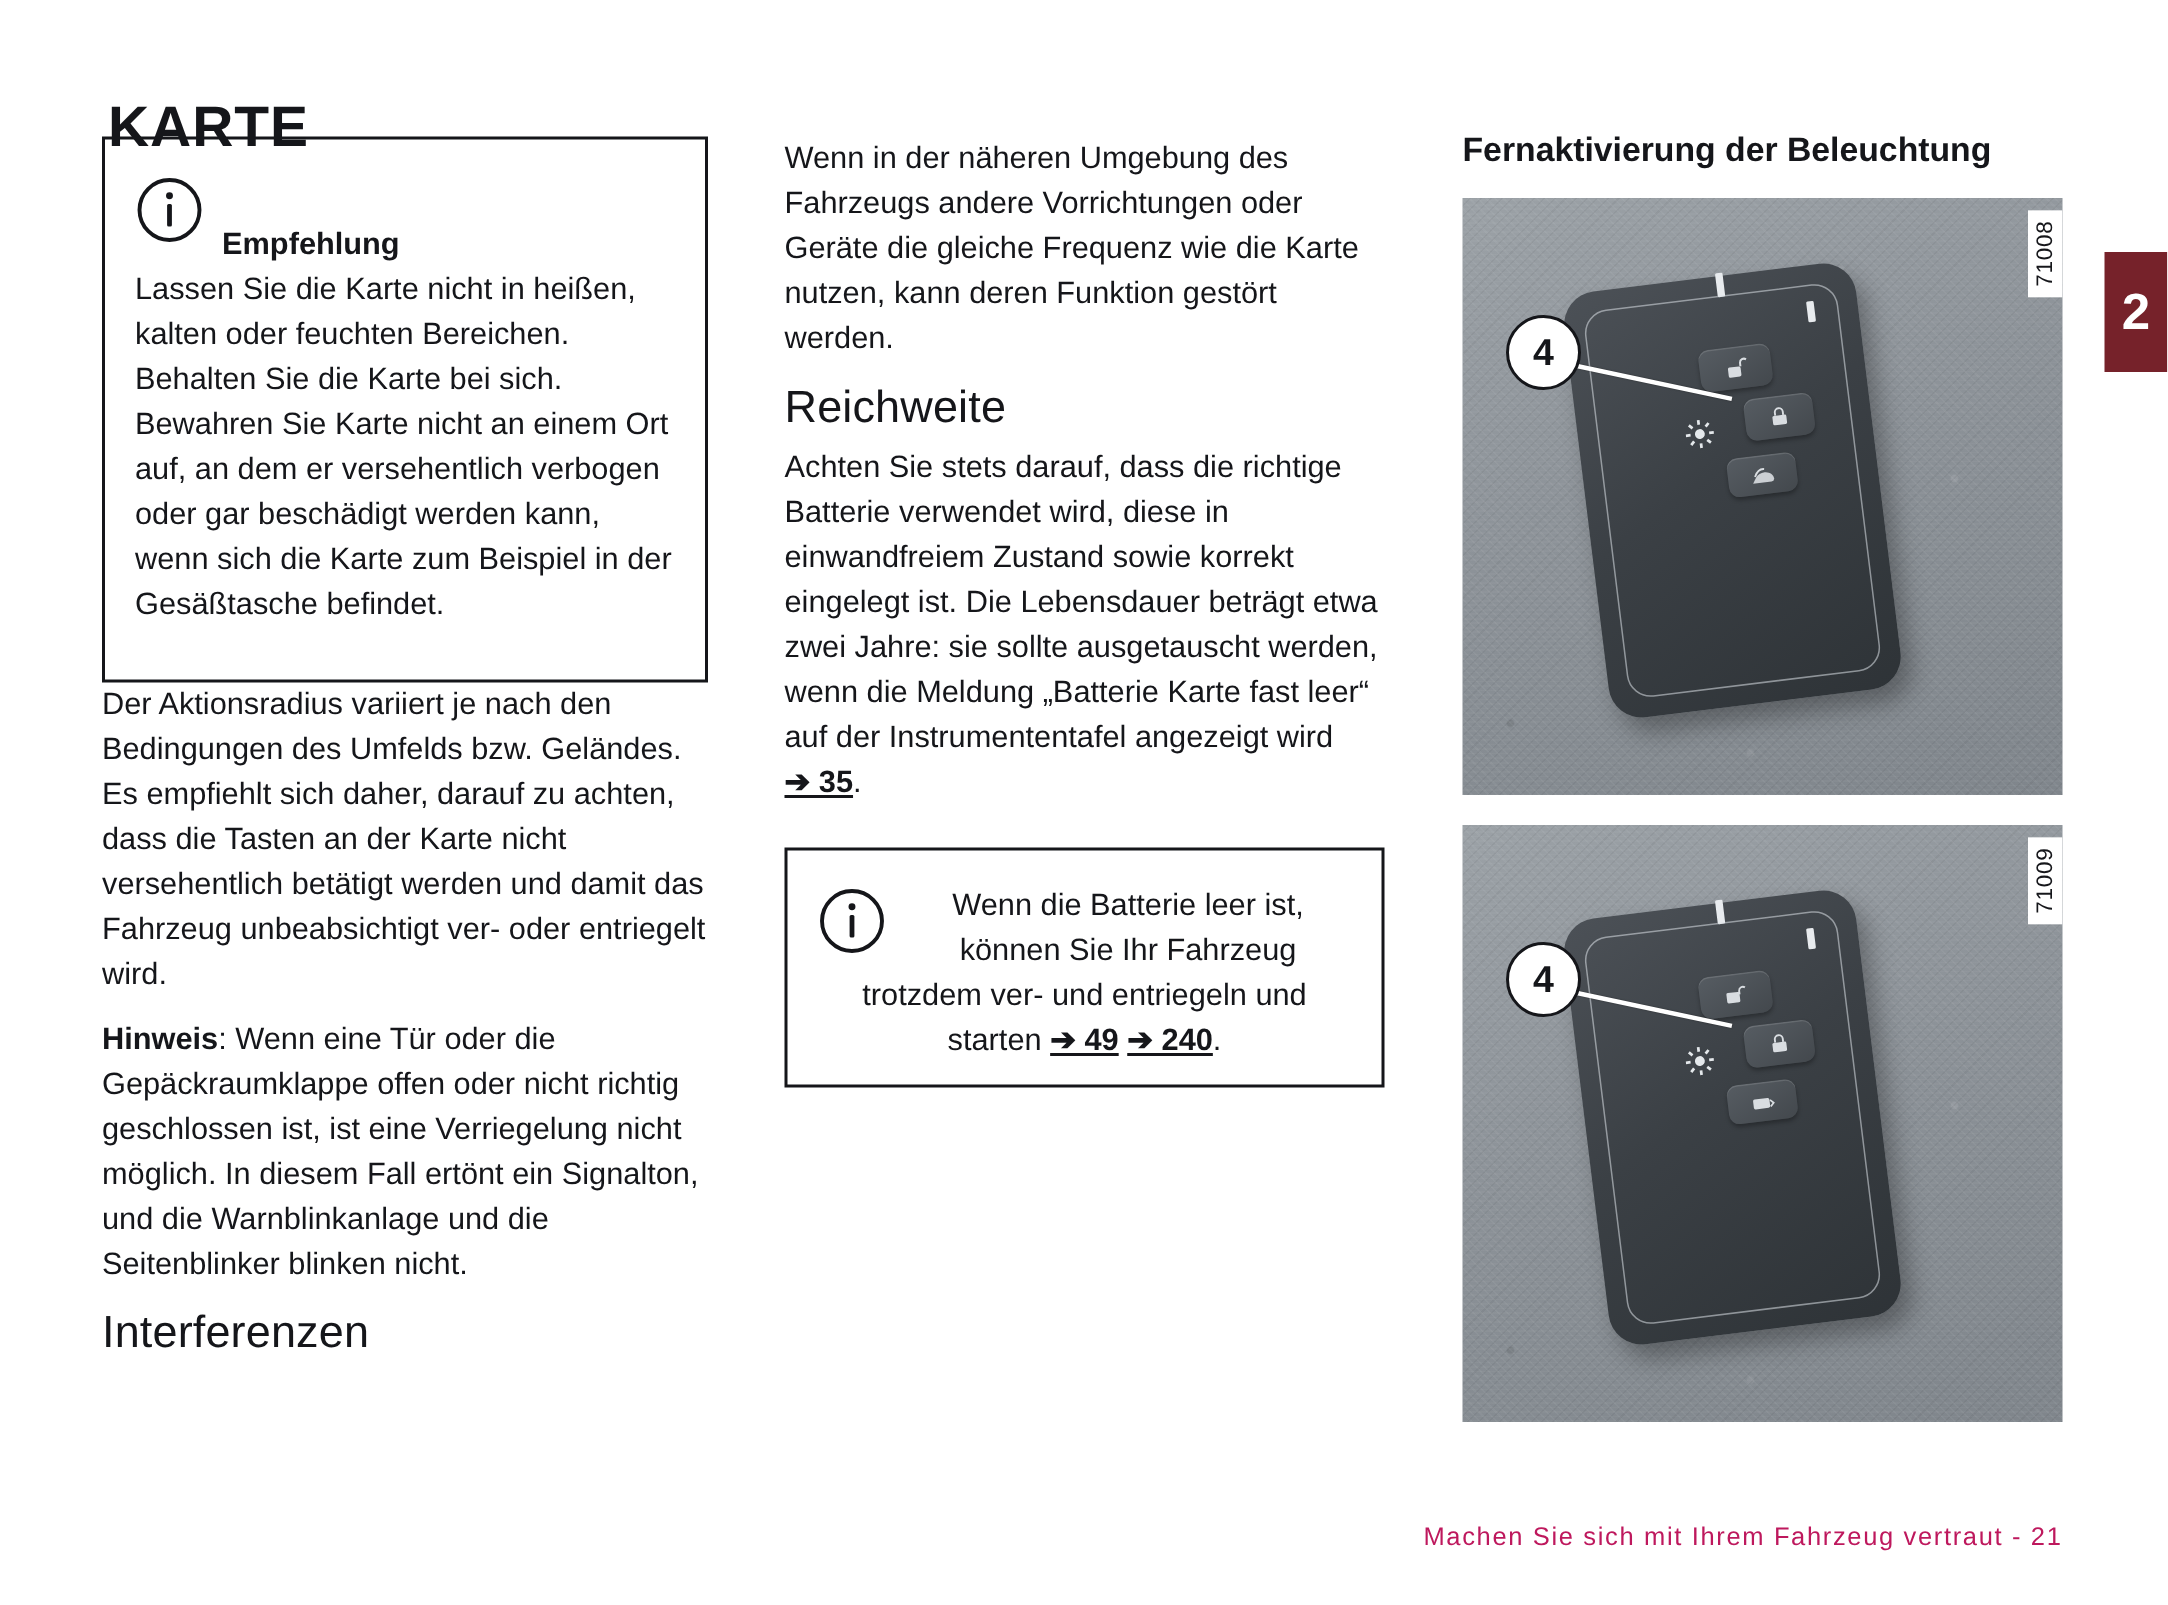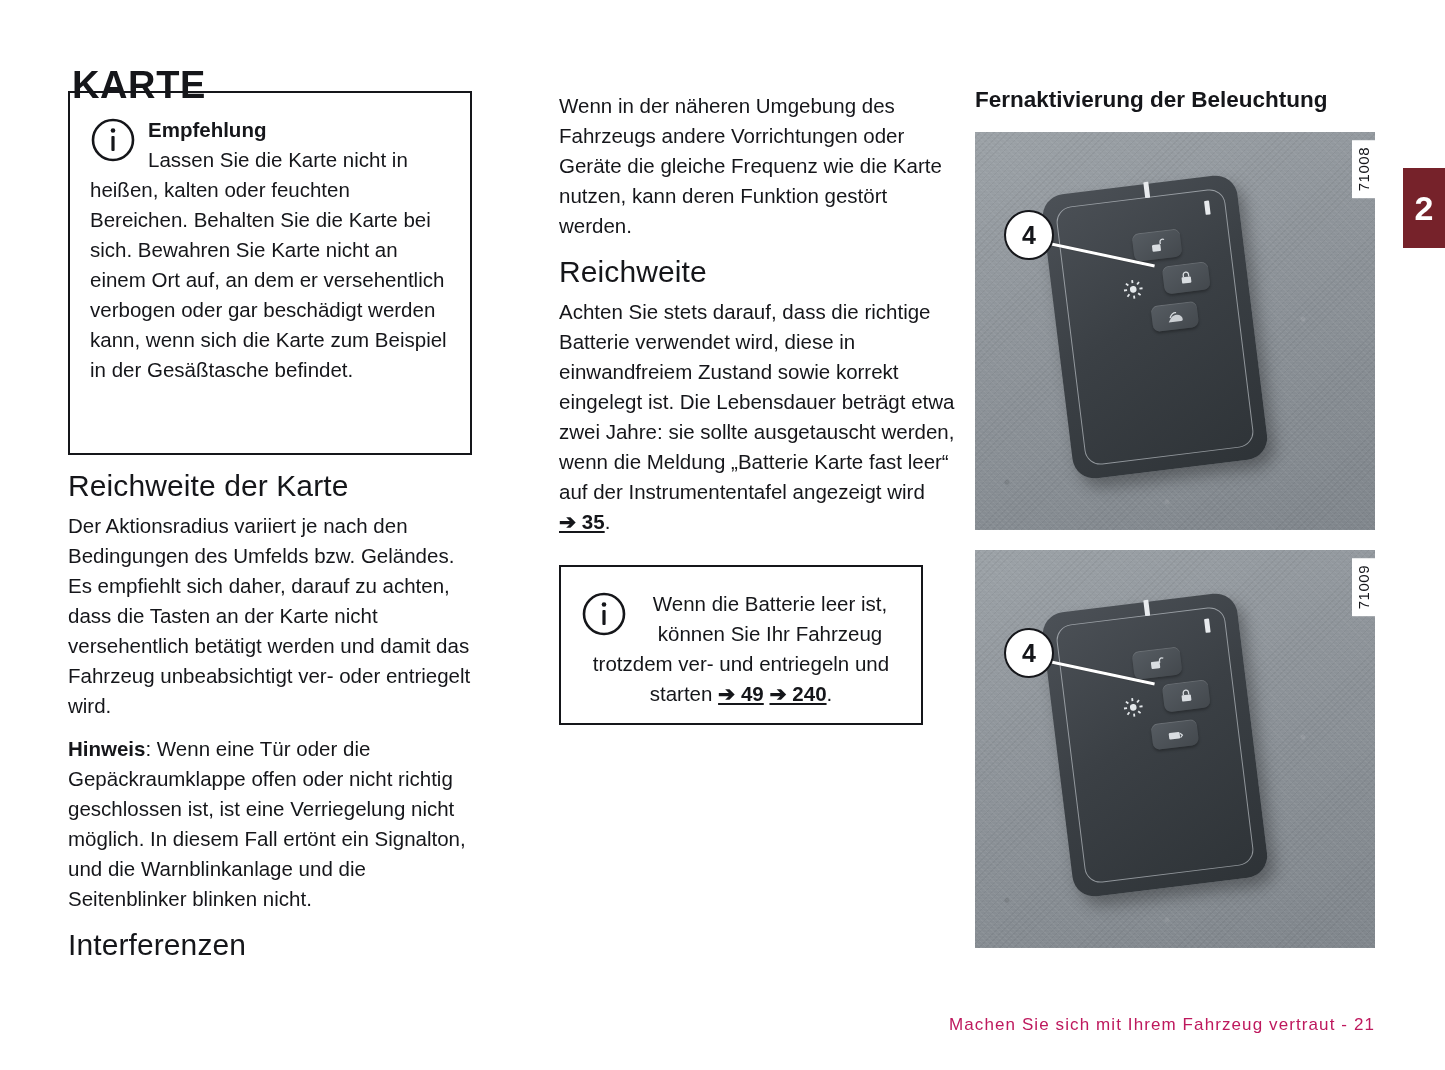--- a/index.html
+++ b/index.html
@@ -46,21 +46,21 @@
     letter-spacing: 0.6px;
     line-height: 1.1;
   }
 
   
   .col {
     position: absolute;
     top: 91px;
   }
   .col-left  { left: 68px;  width: 410px; }
-  .col-mid   { left: 523px; width: 400px; margin-left: 36px; }
+  .col-mid   { left: 523px; width: 400px; }
   .col-right { left: 975px; width: 400px; top: 86px; }
 
   
   p.body-text {
     margin: 0 0 13px 0;
     font-size: 20.5px;
     line-height: 30px;
     text-align: left;
   }
   h2.section-head {
@@ -88,23 +88,24 @@
   }
   .info-box .info-icon svg { display: block; }
   .info-box .info-text {
     margin: 0;
     font-size: 20.5px;
     line-height: 30px;
   }
   .info-box .info-title {
     font-weight: bold;
     display: block;
+    margin-top: 33px;
   }
   .box-1 { width: 404px; height: 364px; }
-  .box-2 { width: 364px; height: 160px; margin-top: 28px; }
+  .box-2 { width: 400px; height: 160px; margin-top: 28px; }
   .box-2 .info-text { text-align: center; }
 
   
   .fig-title {
     margin: 0 0 18px 0;
     font-size: 22.5px;
     font-weight: bold;
     line-height: 28px;
     white-space: nowrap;
   }
@@ -260,21 +261,20 @@
           <circle cx="23" cy="23" r="20" fill="none" stroke="#15161a" stroke-width="2.6"></circle>
           <circle cx="23" cy="13.5" r="2.3" fill="#15161a"></circle>
           <rect x="21.4" y="19" width="3.2" height="15" rx="1" fill="#15161a"></rect>
         </svg>
       </span>
       <p class="info-text">
         <span class="info-title">Empfehlung</span><span>Lassen Sie die Karte nicht in heißen, kalten oder feuchten Bereichen. Behalten Sie die Karte bei sich. Bewahren Sie Karte nicht an einem Ort auf, an dem er versehentlich verbogen oder gar beschädigt werden kann, wenn sich die Karte zum Beispiel in der Gesäßtasche befindet.</span>
       </p>
     </div>
 
-    <h2 class="section-head">Reichweite der Karte</h2>
 
     <p class="body-text">Der Aktionsradius variiert je nach den Bedingungen des Umfelds bzw. Geländes. Es empfiehlt sich daher, darauf zu achten, dass die Tasten an der Karte nicht versehentlich betätigt werden und damit das Fahrzeug unbeabsichtigt ver- oder entriegelt wird.</p>
 
     <p class="body-text"><span class="bold-inline">Hinweis</span><span>: Wenn eine Tür oder die Gepäckraumklappe offen oder nicht richtig geschlossen ist, ist eine Verriegelung nicht möglich. In diesem Fall ertönt ein Signalton, und die Warnblinkanlage und die Seitenblinker blinken nicht.</span></p>
 
     <h2 class="section-head">Interferenzen</h2>
   </div>
 
   <div class="col col-mid">
 

